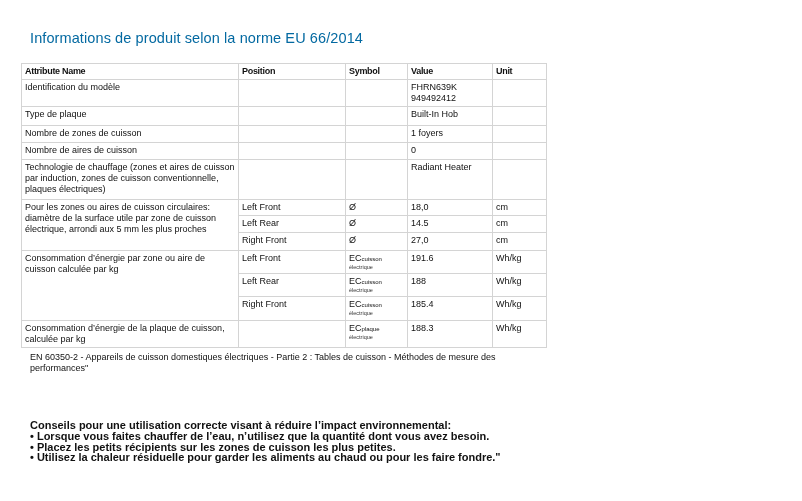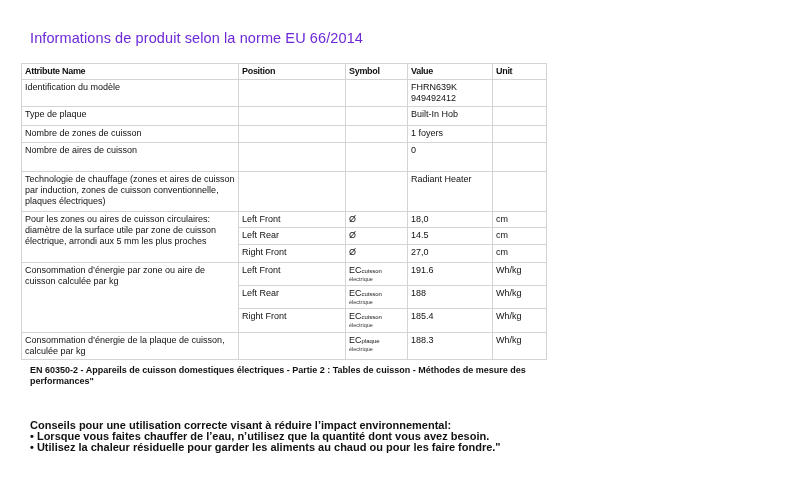--- a/index.html
+++ b/index.html
@@ -1,25 +1,25 @@
 <!DOCTYPE html>
 <html><head>
 <meta charset="utf-8">
 <style>
   html, body { margin:0; padding:0; background:#ffffff; }
   body { width:802px; height:501px; position:relative; overflow:hidden; font-family:"Liberation Sans", sans-serif; color:#111; }
-  .title { position:absolute; left:30px; top:30px; font-size:14.5px; color:#6d28d9; letter-spacing:0.1px; }
+  .title { position:absolute; left:30px; top:30px; font-size:14.5px; color:#0369a1; letter-spacing:0.1px; }
   table.spec { position:absolute; left:21px; top:63px; border-collapse:collapse; font-size:9px; line-height:11.2px; table-layout:fixed; width:525px; }
   table.spec td, table.spec th { border:1px solid #d4d4d4; vertical-align:top; padding:2px 3px 0 3px; text-align:left; }
   table.spec th { font-weight:bold; height:13px; letter-spacing:-0.3px; }
   .ec { line-height:9px; padding-top:3px !important; }
   .ec .main { font-size:9px; }
   .ec .sub { font-size:6px; }
   .ec .sub2 { display:block; font-size:5.5px; line-height:7px; color:#333; }
-  .norm { position:absolute; left:30px; top:352px; width:520px; font-size:9px; font-weight:bold; line-height:11px;margin-top:13px; }
+  .norm { position:absolute; left:30px; top:352px; width:520px; font-size:9px; font-weight:normal; line-height:11px; }
   .advice { position:absolute; left:30px; top:420px; width:560px; font-size:11px; font-weight:bold; line-height:10.8px; }
   .advice div { white-space:nowrap; }
 </style>
 </head>
 <body>
 
 <div class="title">Informations de produit selon la norme EU 66/2014</div>
 
 <table class="spec">
   <colgroup>
@@ -51,21 +51,21 @@
     <td>Built-In Hob</td>
     <td></td>
   </tr>
   <tr style="height:17px">
     <td>Nombre de zones de cuisson</td>
     <td></td>
     <td></td>
     <td>1 foyers</td>
     <td></td>
   </tr>
-  <tr style="height:29px">
+  <tr style="height:17px">
     <td>Nombre de aires de cuisson</td>
     <td></td>
     <td></td>
     <td>0</td>
     <td></td>
   </tr>
   <tr style="height:40px">
     <td>Technologie de chauffage (zones et aires de cuisson par induction, zones de cuisson conventionnelle, plaques électriques)</td>
     <td></td>
     <td></td>
@@ -118,14 +118,15 @@
     <td>Wh/kg</td>
   </tr>
 </tbody>
   </table>
 
 <div class="norm">EN 60350-2 - Appareils de cuisson domestiques électriques - Partie 2 : Tables de cuisson - Méthodes de mesure des performances"</div>
 
 <div class="advice">
   <div>Conseils pour une utilisation correcte visant à réduire l’impact environnemental:</div>
   <div>• Lorsque vous faites chauffer de l’eau, n’utilisez que la quantité dont vous avez besoin.</div>
+  <div>• Placez les petits récipients sur les zones de cuisson les plus petites.</div>
   <div>• Utilisez la chaleur résiduelle pour garder les aliments au chaud ou pour les faire fondre."</div>
 </div>
 
 </body></html>

